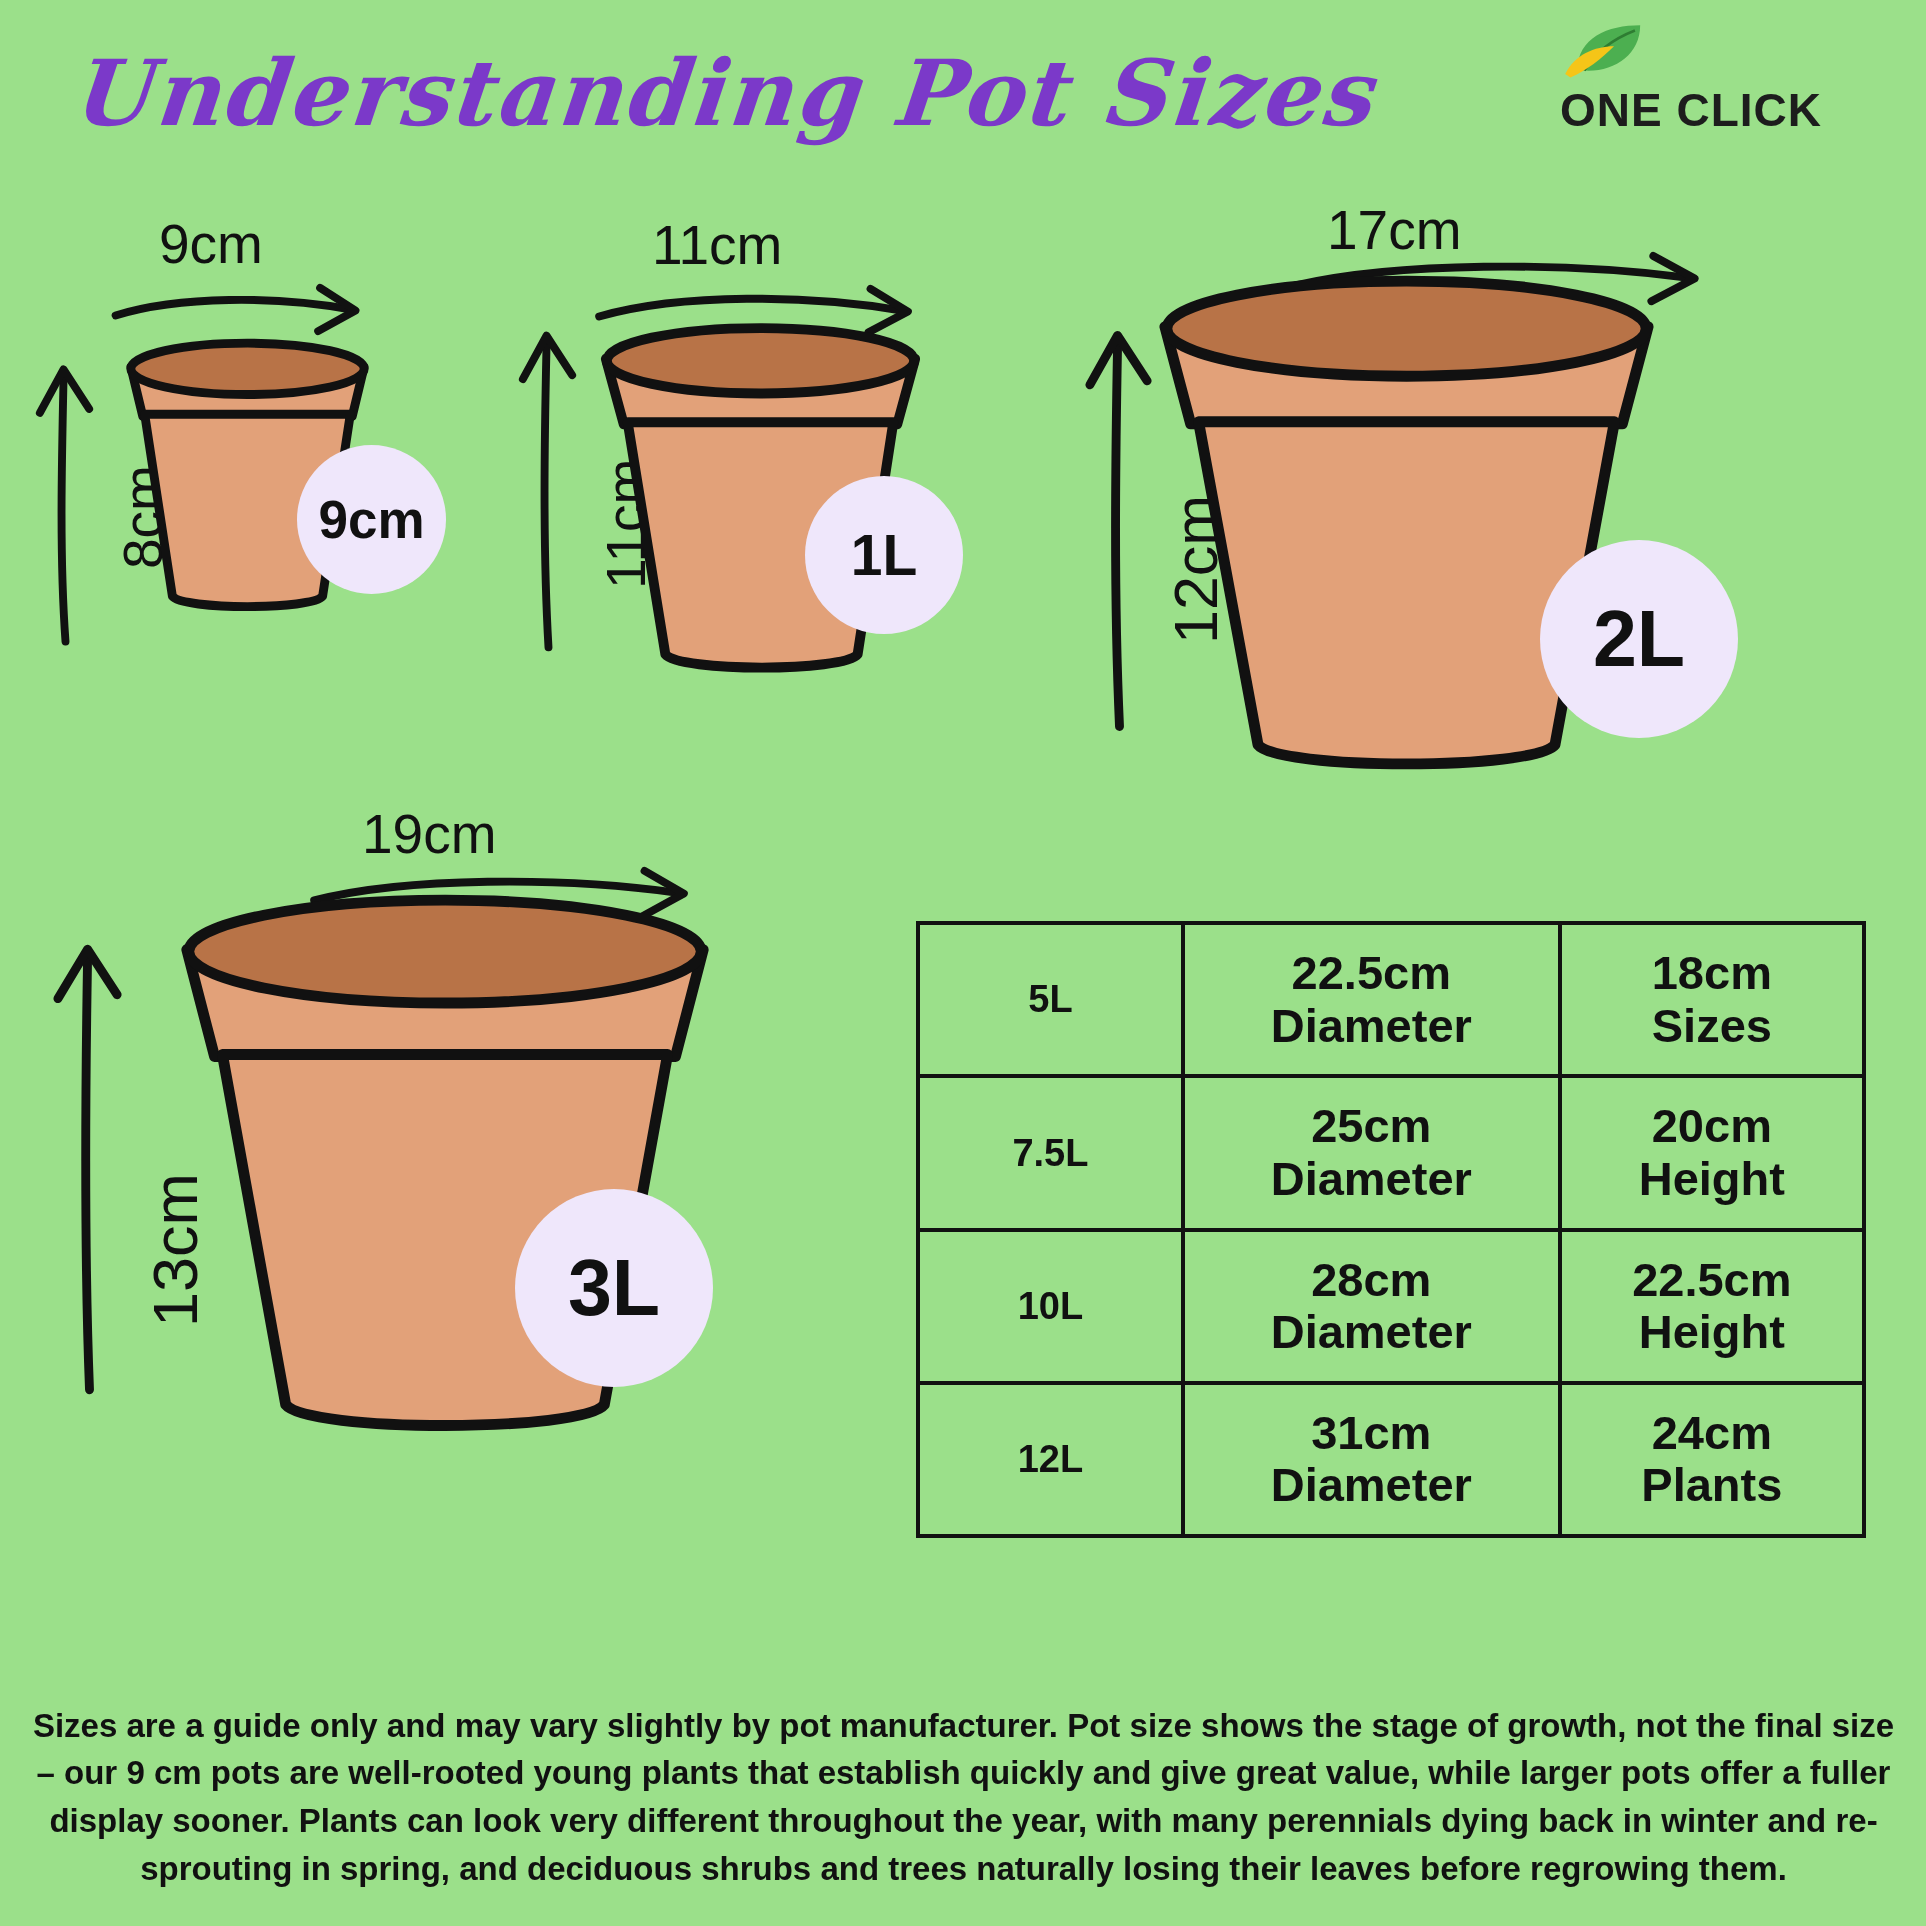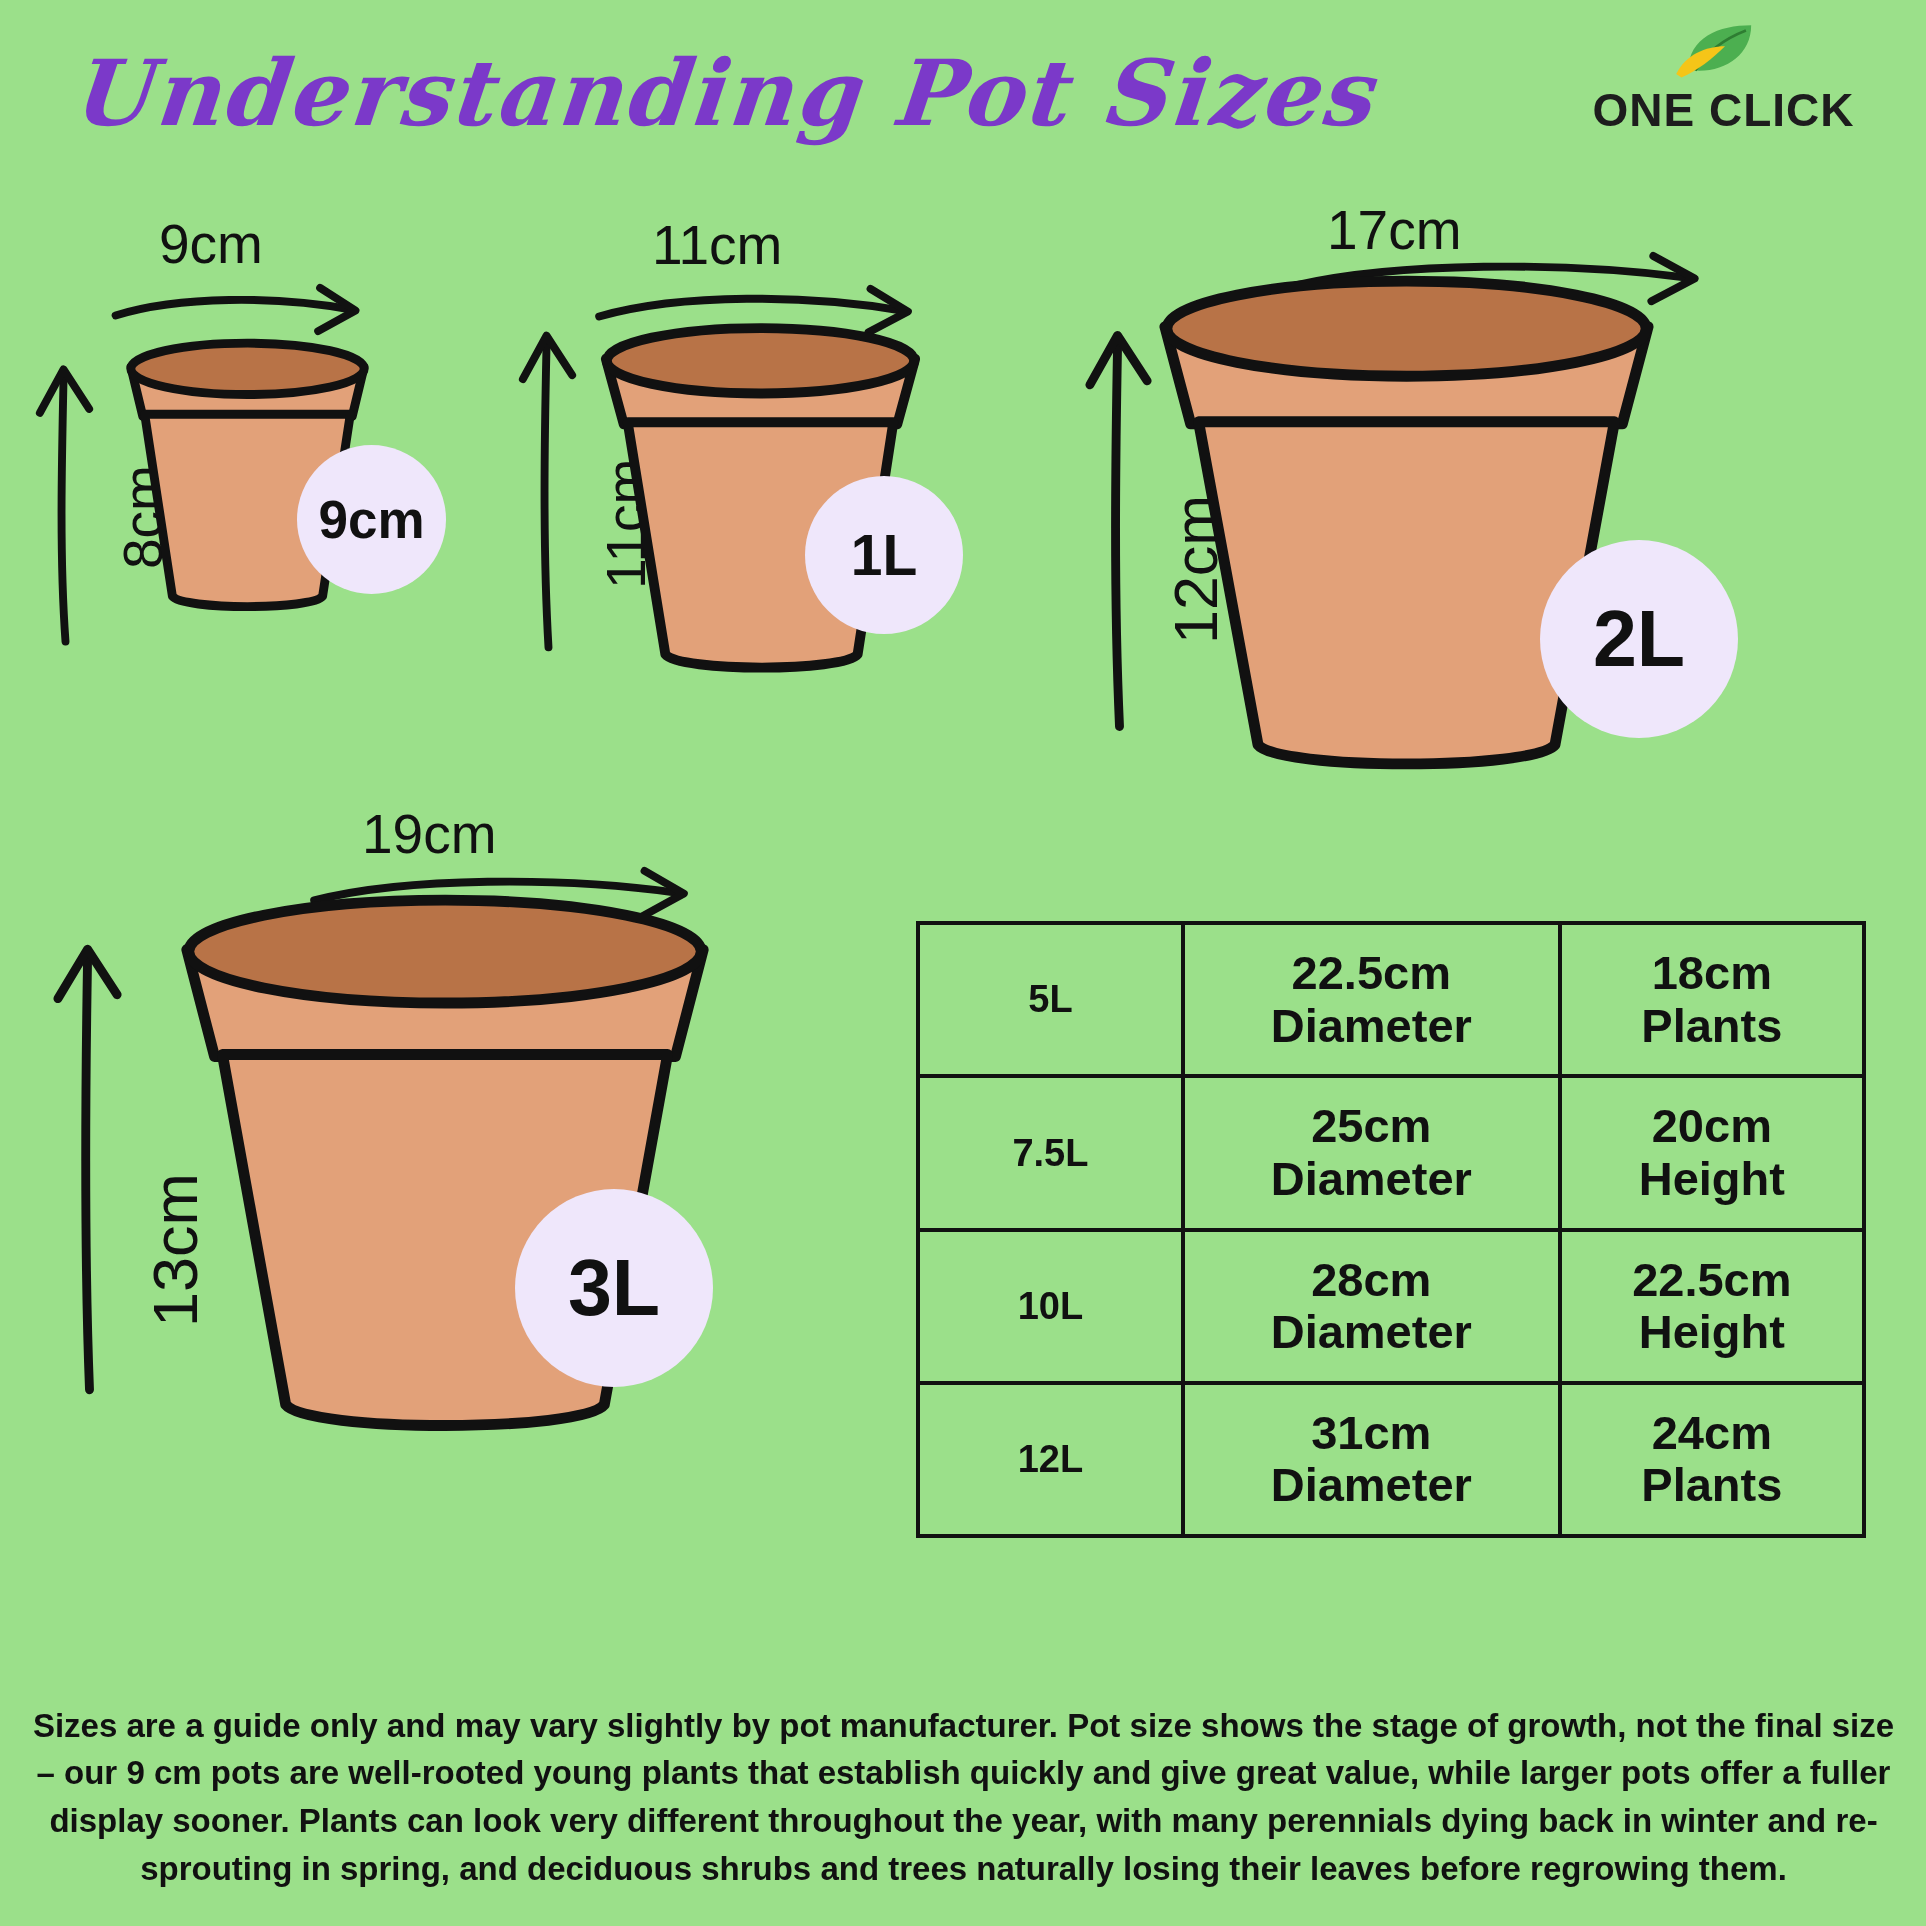--- a/index.html
+++ b/index.html
@@ -31,21 +31,21 @@
     color: #7b39c9;
     letter-spacing: 2px;
     transform: skewX(-8deg);
     white-space: nowrap;
   }
   .brand {
     position: absolute;
     right: 40px;
     top: 20px;
     width: 327px;
-    text-align: center;
+    text-align: left;
   }
   .brand .leaf {
     height: 61px;
     margin-bottom: 2px;
   }
   .brand .bname {
     font-size: 46px;
     font-weight: bold;
     color: #1d1d1d;
     line-height: 1.02;
@@ -216,21 +216,21 @@
     <div class="badge" style="left:485px; top:367px; width:198px; height:198px; font-size:79px;">3L</div>
   </div>
 
   <table class="table">
     <tbody>
       <tr>
         <td class="vol">5L</td>
         <td style="white-space:pre-line">22.5cm
 Diameter</td>
         <td style="white-space:pre-line">18cm
-Plants</td>
+Sizes</td>
       </tr>
       <tr>
         <td class="vol">7.5L</td>
         <td style="white-space:pre-line">25cm
 Diameter</td>
         <td style="white-space:pre-line">20cm
 Height</td>
       </tr>
       <tr>
         <td class="vol">10L</td>

